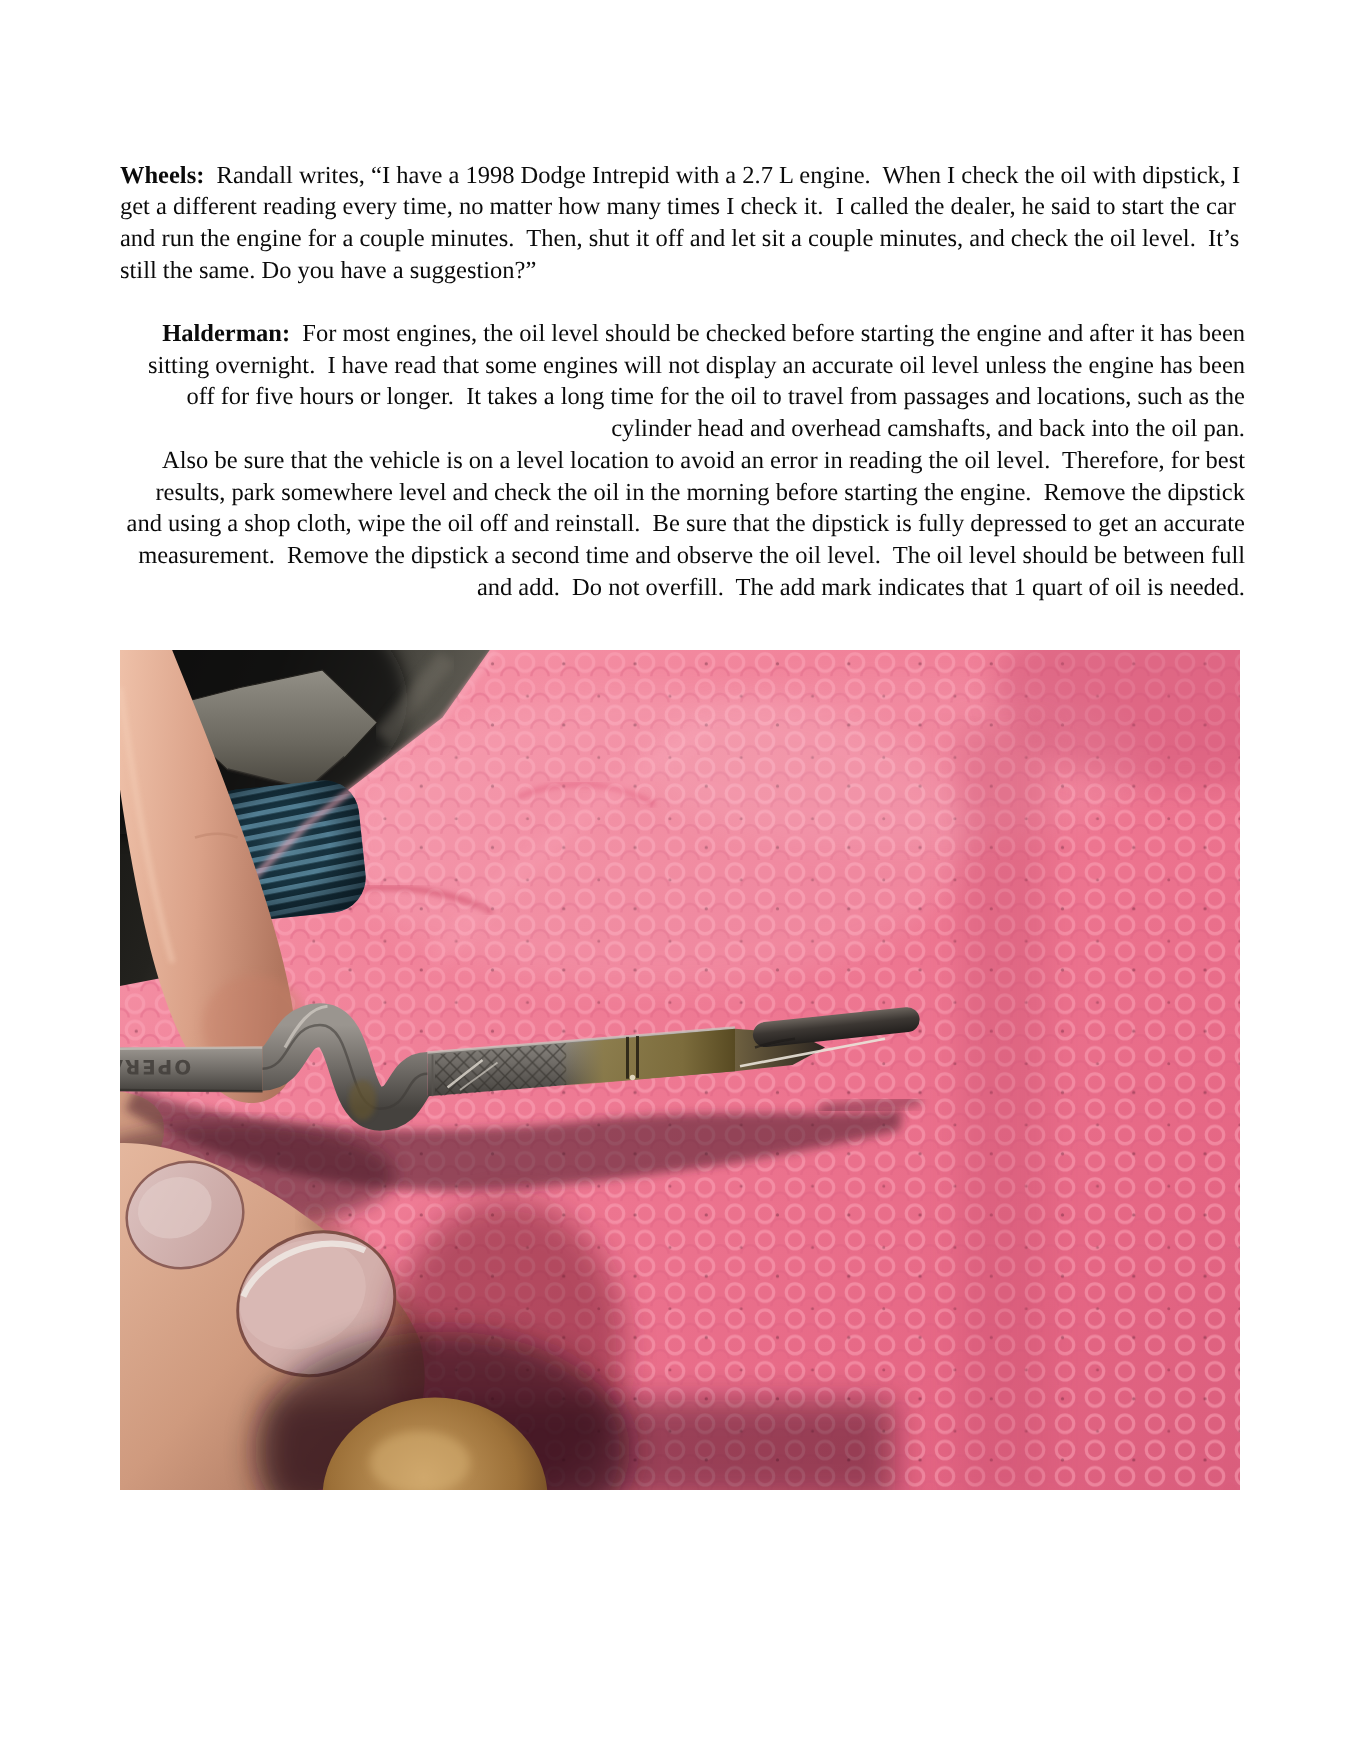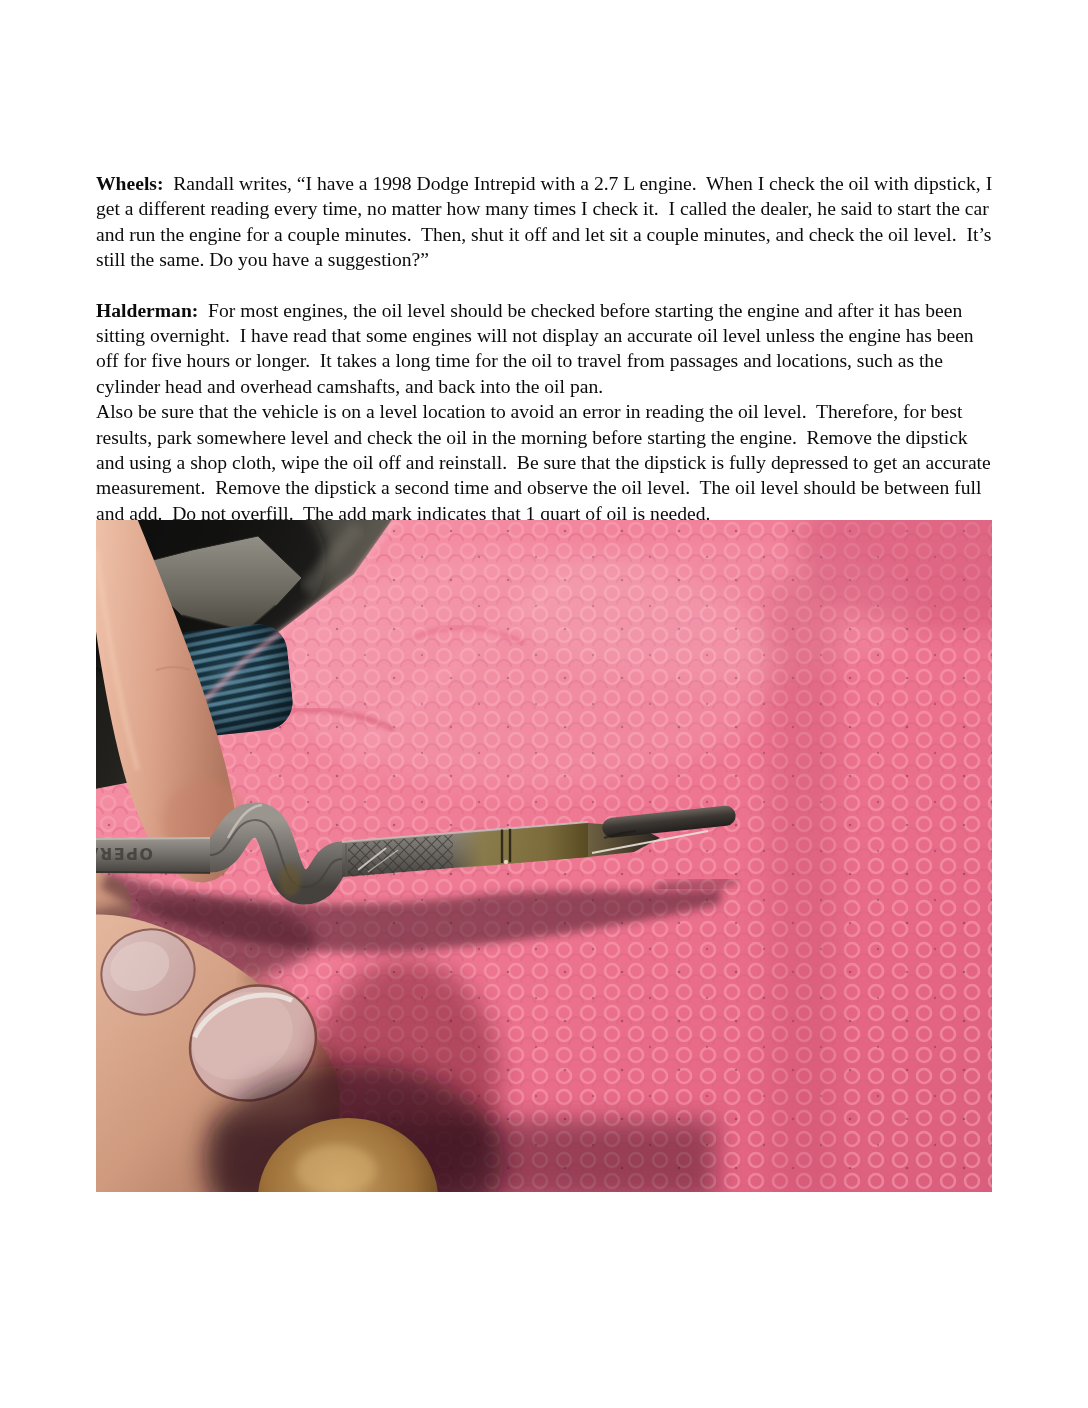--- a/index.html
+++ b/index.html
@@ -1,20 +1,20 @@
 <!DOCTYPE html>
 <html><head>
 <meta charset="utf-8">
 <style>
   html,body{margin:0;padding:0;background:#ffffff;}
   body{width:1088px;height:1408px;position:relative;overflow:hidden;
        font-family:"Liberation Serif", serif;color:#0b0b0b;}
-  .page-text{position:absolute;left:96px;top:128px;width:900px;margin-top:43px;}
+  .page-text{position:absolute;left:96px;top:128px;width:900px;}
   .page-text p{margin:0;font-size:19.6px;line-height:25.4px;white-space:pre-wrap;}
-  .page-text p.second{margin-top:25px;}
+  .page-text p.second{margin-top:25px;text-align:right;}
   .plabel{font-weight:bold;}
   .tblock{display:block;}
   .photo{position:absolute;left:96px;top:520px;width:896px;height:672px;overflow:hidden;background:#ee7590;}
   .photo svg{display:block;width:896px;height:672px;}
 </style>
 </head>
 <body>
 
 <div class="page-text">
   <p><b class="plabel">Wheels:</b><span>  Randall writes, “I have a 1998 Dodge Intrepid with a 2.7 L engine.  When I check the oil with dipstick, I get a different reading every time, no matter how many times I check it.  I called the dealer, he said to start the car and run the engine for a couple minutes.  Then, shut it off and let sit a couple minutes, and check the oil level.  It’s still the same. Do you have a suggestion?”</span></p>

